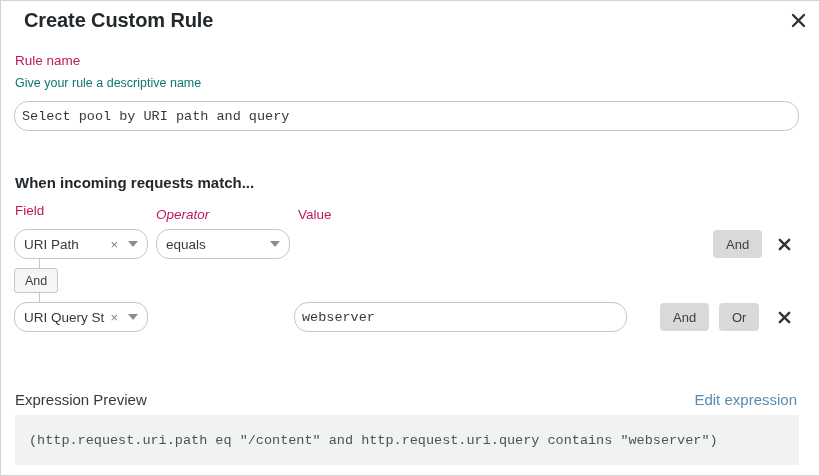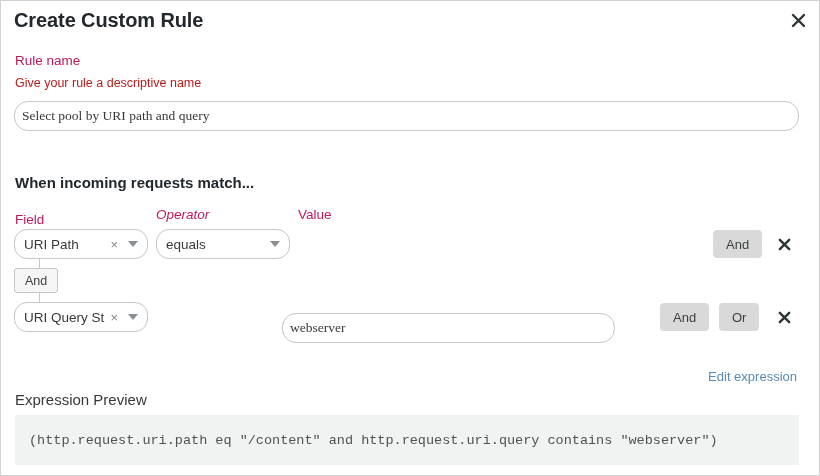--- a/index.html
+++ b/index.html
@@ -17,21 +17,21 @@
     height: 476px;
     box-sizing: border-box;
     background: #ffffff;
     border: 1px solid #d3d3d3;
     overflow: hidden;
   }
 
   
   .dlg-title {
     position: absolute;
-    left: 13px;
+    left: 23px;
     top: 8px;
     font-size: 20px;
     font-weight: bold;
     color: #22282c;
     letter-spacing: -0.1px;
   }
   .close-btn {
     position: absolute;
     right: 8px;
     top: 6px;
@@ -49,30 +49,30 @@
 
   
   .field-label {
     position: absolute;
     font-size: 13.5px;
     color: #be185d;
   }
   .field-sublabel {
     position: absolute;
     font-size: 12.5px;
-    color: #b91c1c;
+    color: #0f766e;
   }
   .text-input {
     position: absolute;
     box-sizing: border-box;
     height: 30px;
     background: #ffffff;
     border: 1px solid #c3c7ca;
     border-radius: 14px;
-    font-family: Liberation Serif, serif;
+    font-family: Liberation Mono, monospace;
     font-size: 13.5px;
     color: #36393a;
     padding: 0 7px;
     outline: none;
   }
   .text-input::placeholder { color: #a8acaf; }
 
   #rule-name-label  { left: 14px; top: 52px; }
   #rule-name-sub    { left: 14px; top: 75px; }
   #rule-name-input  { left: 13px; top: 100px; width: 785px; }
@@ -82,21 +82,21 @@
     position: absolute;
     left: 14px;
     top: 173px;
     font-size: 15px;
     font-weight: bold;
     color: #22282c;
     text-align: center;
   }
 
   
-  #col-field    { left: 14px;  top: 211px; }
+  #col-field    { left: 14px;  top: 202px; }
   #col-operator { left: 155px; top: 206px; font-style: italic; }
   #col-value    { left: 297px; top: 206px; text-align: right; }
 
   
   .select-ctl {
     position: absolute;
     box-sizing: border-box;
     height: 30px;
     background: #ffffff;
     border: 1px solid #c3c7ca;
@@ -137,21 +137,21 @@
   
   .row-field    { left: 13px;  width: 134px; }
   .row-operator { left: 155px; width: 134px; }
 
   #r1-field    { top: 228px; }
   #r1-operator { top: 228px; }
   #r1-value    { left: 297px; top: 228px; width: 405px; }
 
   #r2-field    { top: 301px; }
   #r2-operator { top: 301px; }
-  #r2-value    { left: 281px; top: 301px; width: 333px; margin-top: 11px; }
+  #r2-value    { left: 293px; top: 301px; width: 333px; }
 
   
   .pill-btn {
     position: absolute;
     box-sizing: border-box;
     height: 28px;
     background: #d9d9d9;
     border: none;
     border-radius: 4px;
     font-family: "Liberation Sans", sans-serif;
@@ -216,22 +216,22 @@
   #expr-label {
     position: absolute;
     left: 14px;
     top: 390px;
     font-size: 15px;
     color: #36393a;
   }
   #edit-expr-link {
     position: absolute;
     right: 22px;
-    top: 368px;
-    font-size: 13px;
+    top: 390px;
+    font-size: 15px;
     color: #5b8ab0;
     text-decoration: none;
     cursor: pointer;
   }
   #expr-box {
     position: absolute;
     left: 14px;
     top: 414px;
     width: 784px;
     height: 50px;

